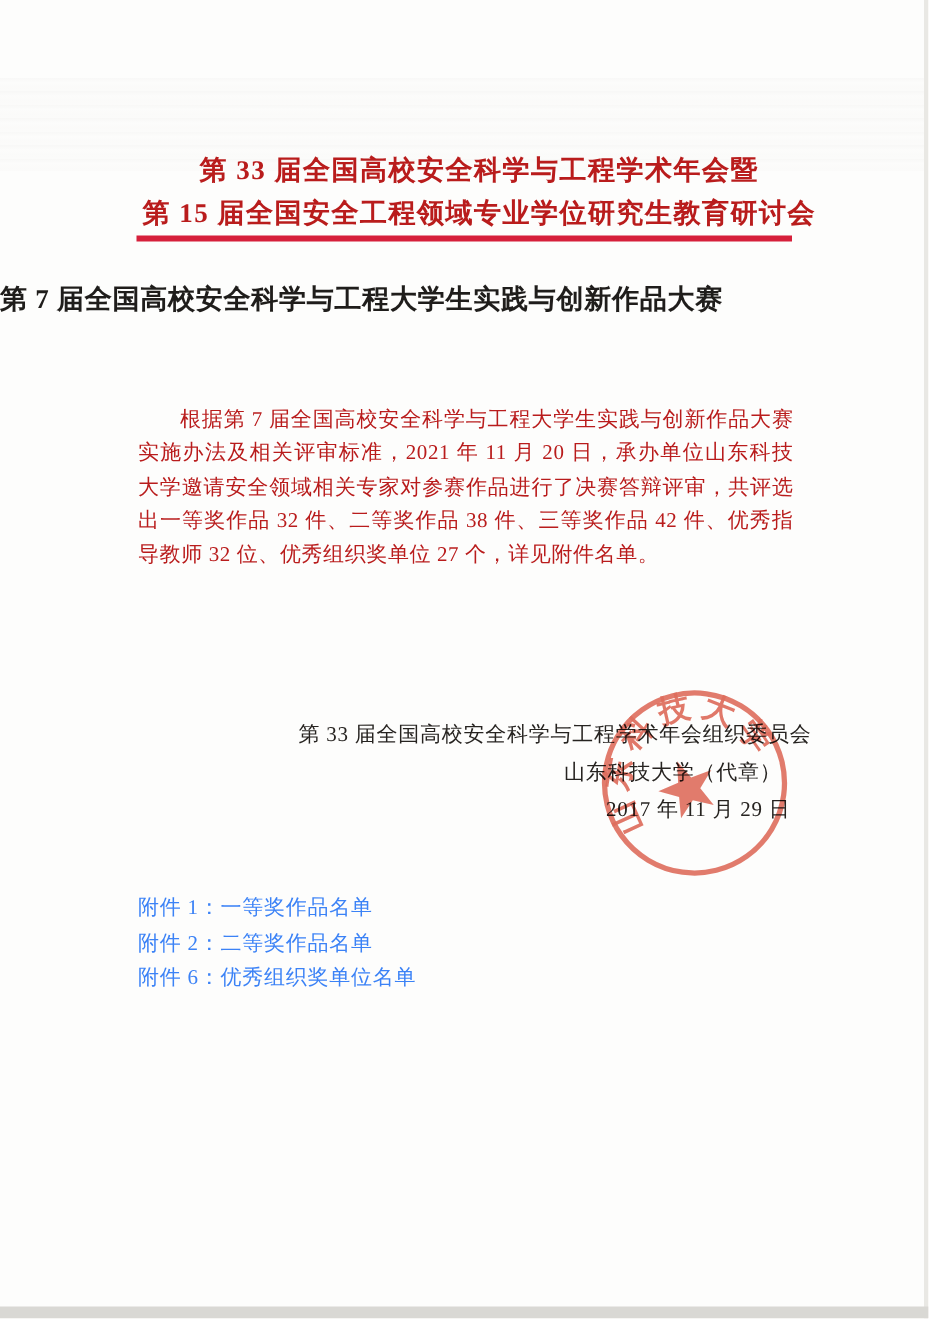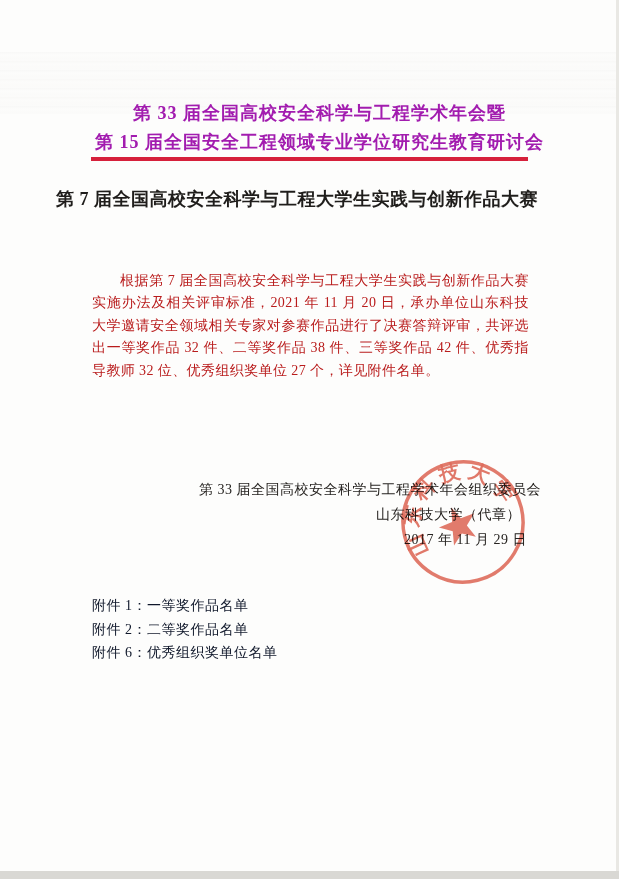--- a/index.html
+++ b/index.html
@@ -28,35 +28,35 @@
     position: absolute; left: 0; top: 871px; width: 619px; height: 8px;
     background: #d9d8d4;
   }
   .edge-right {
     position: absolute; left: 616px; top: 0; width: 3px; height: 879px;
     background: #e9e8e4;
   }
   .header {
     position: absolute; left: 0; top: 99px; width: 619px;
     text-align: center;
-    color: #a21caf;
+    color: #b91c1c;
     font-weight: bold;
     font-size: 18px;
     line-height: 29px;
     letter-spacing: 1px;
   }
   .header .hline { transform: translateX(10px); }
   .divider {
     position: absolute; left: 91px; top: 157px;
     width: 437px; height: 4px;
     background: #d6203b;
   }
   .doc-title {
     position: absolute; left: 0; top: 181px; width: 538px;
-    text-align: right;
+    text-align: left;
     color: #1f1d1b;
     font-weight: bold;
     font-size: 18px;
     line-height: 37px;
     letter-spacing: 0.5px;
   }
   .body-par {
     position: absolute; left: 92px; top: 270px; width: 437px;
     font-size: 14px;
     line-height: 22.4px;
@@ -79,21 +79,21 @@
     position: absolute; left: 396px; top: 456px;
     width: 134px; height: 134px;
     mix-blend-mode: multiply;
     opacity: 0.88;
     pointer-events: none;
   }
   .attachments {
     position: absolute; left: 92px; top: 594px; width: 400px;
     font-size: 14px;
     line-height: 23.7px;
-    color: #0f172a;
+    color: #3b82f6;
     letter-spacing: 0.5px;
   }
 </style>
 </head>
 <body>
 
 <div class="page">
 
   <div class="scan-band"></div>
 

